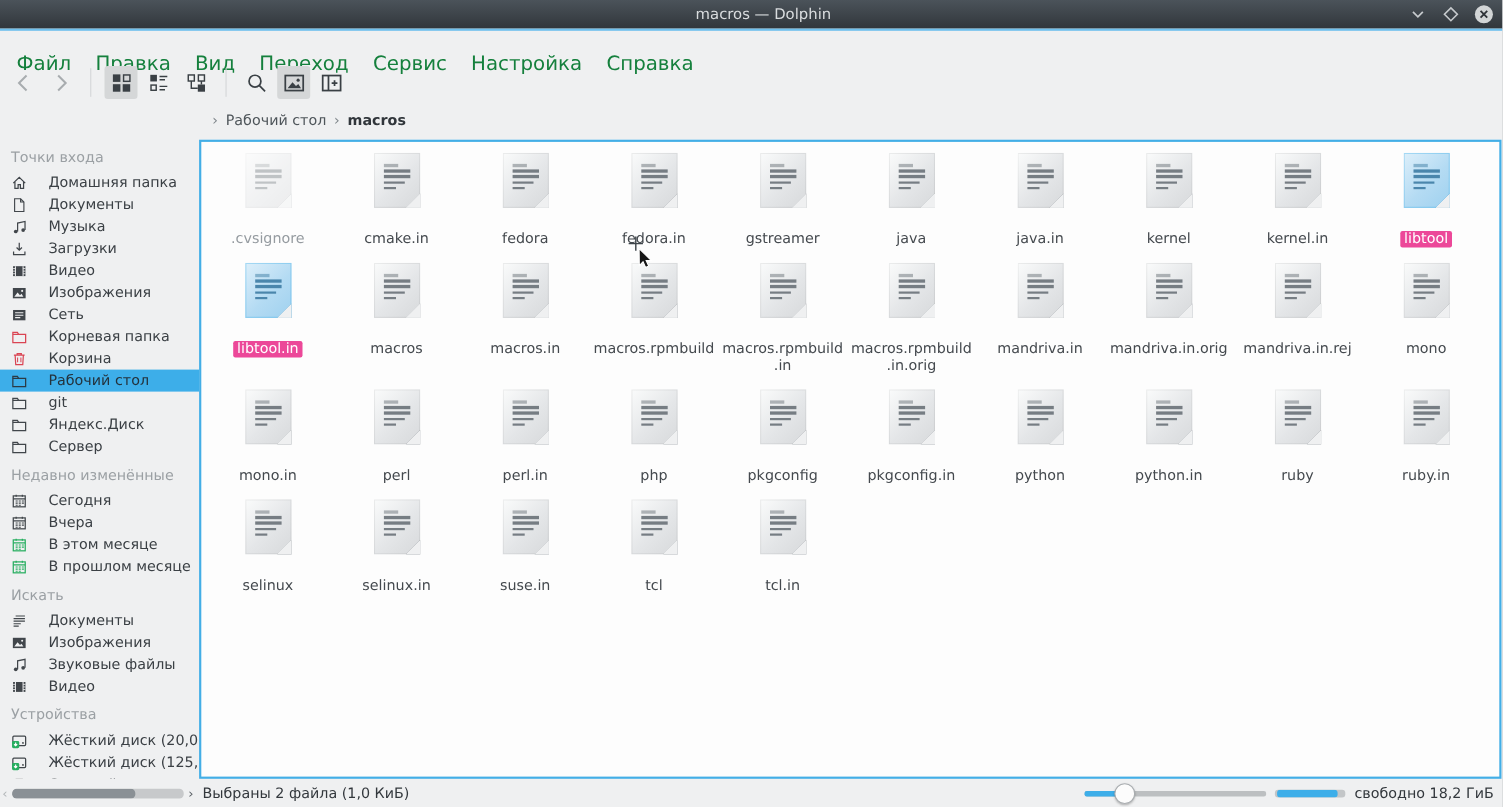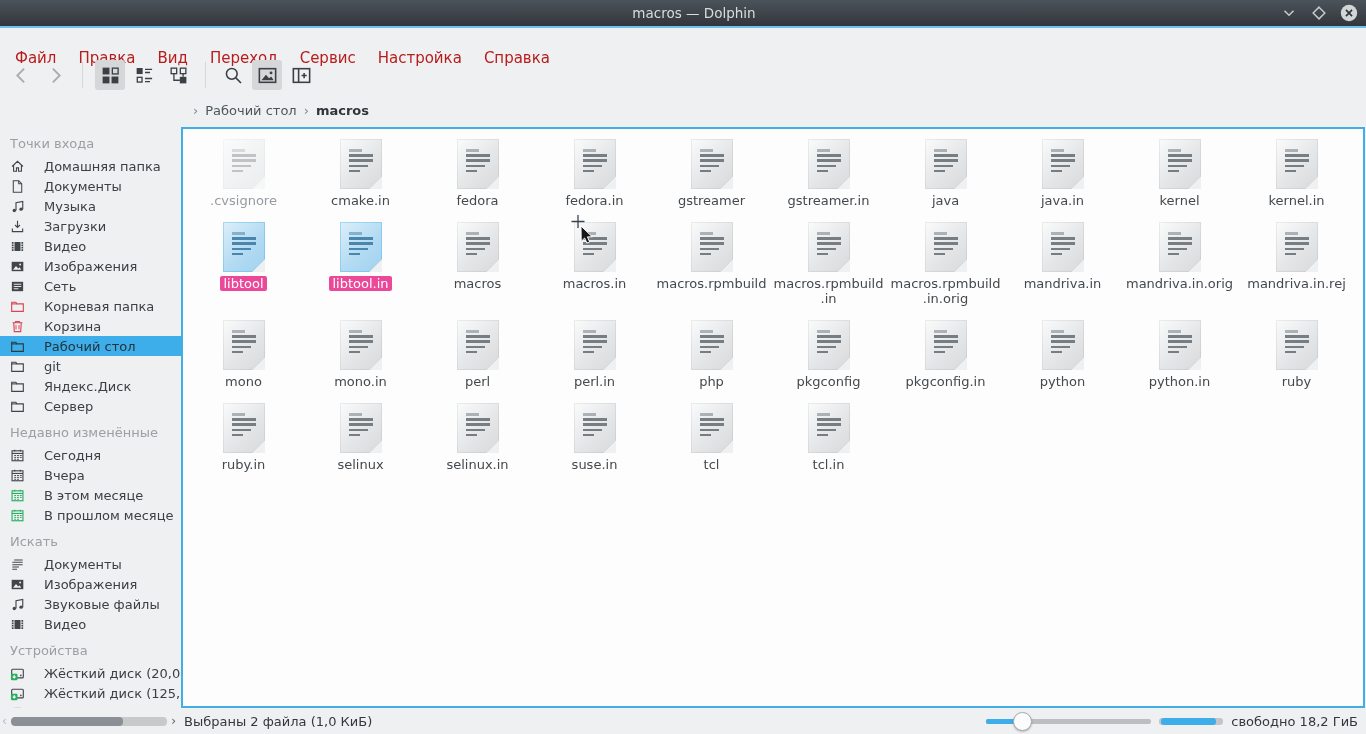--- a/index.html
+++ b/index.html
@@ -8,21 +8,21 @@
   
   .titlebar{height:26px;background:linear-gradient(#4b535a,#31363b);border-bottom:2px solid #6fc0ed;
     display:flex;align-items:center;justify-content:center;position:relative;padding-left:22px;}
   .titlebar .title{color:#d9dcde;font-size:13.5px;}
   .tb-buttons{position:absolute;right:8px;top:0;height:26px;display:flex;align-items:center;gap:12px;}
   .tb-btn{width:18px;height:18px;color:#c6cacd;cursor:pointer;}
   .tb-btn svg{width:18px;height:18px;display:block;}
 
   
   .menubar{height:28px;display:flex;align-items:center;padding-left:4px;}
-  .menu-item{padding:4px 11px;color:#b91c1c;font-size:15px;cursor:default;margin-top:32px;}
+  .menu-item{padding:4px 11px;color:#15803d;font-size:18px;cursor:default;margin-top:32px;}
 
   
   .toolbar{height:38px;display:flex;align-items:center;padding-left:6px;gap:4px;}
   .tool-btn{width:30px;height:30px;display:flex;align-items:center;justify-content:center;border-radius:3px;color:#3a4045;}
   .tool-btn svg{width:21px;height:21px;display:block;}
   .tool-btn.pressed{background:#d5d7d8;}
   .tool-btn.disabled{color:#a8acaf;}
   .tb-sep{width:1px;height:26px;background:#d4d6d7;margin:0 8px;}
 
   
@@ -49,21 +49,21 @@
   .ficon::after{content:'';position:absolute;right:0;bottom:0;width:0;height:0;
     border-bottom:13px solid #a0a5aa;border-left:13px solid transparent;}
   .ficon::before{content:'';position:absolute;right:0;bottom:0;width:13px;height:13px;
     background:linear-gradient(315deg,#eff0f1 49%,transparent 51%);z-index:1;}
   .ficon .ln{display:block;height:2.6px;background:currentColor;margin:0 0 2.6px 9px;}
   .ficon .ln:nth-child(1){width:13px;opacity:.55;margin-top:10px;}
   .ficon .ln:nth-child(2){width:24px;}
   .ficon .ln:nth-child(3){width:24px;}
   .ficon .ln:nth-child(4){width:19px;}
   .ficon .ln:nth-child(5){width:11px;}
-  .fname{margin-top:4px;max-width:112px;text-align:center;line-height:15px;overflow-wrap:anywhere;color:#44494e;}
+  .fname{margin-top:21px;max-width:112px;text-align:center;line-height:15px;overflow-wrap:anywhere;color:#44494e;}
   .fcell.hidden .ficon{opacity:.45;}
   .fcell.hidden .fname{color:#959ba0;}
   .fcell.selected .ficon{background:linear-gradient(135deg,#ddeffa 0%,#b4dbf3 55%,#9fd1ef 100%);color:#4a86ac;
     box-shadow:inset 0 0 0 1px rgba(61,174,233,.35);}
   .fcell.selected .ficon::after{border-bottom-color:#5ea6cf;}
   .fcell.selected .fname{background:#ec4899;color:#ffffff;border-radius:2px;padding:0 3px;}
 
   
   .statusbar{height:26px;display:flex;align-items:center;padding:0 8px 0 2px;gap:8px;}
   .sb-scroll{width:174px;display:flex;align-items:center;gap:4px;flex:none;}
@@ -492,30 +492,20 @@
             <div class="fname">gstreamer</div>
           </div>
           <div class="fcell">
             <div class="ficon">
               <i class="ln"></i>
               <i class="ln"></i>
               <i class="ln"></i>
               <i class="ln"></i>
               <i class="ln"></i>
             </div>
-            <div class="fname">gstreamer.in</div>
-          </div>
-          <div class="fcell">
-            <div class="ficon">
-              <i class="ln"></i>
-              <i class="ln"></i>
-              <i class="ln"></i>
-              <i class="ln"></i>
-              <i class="ln"></i>
-            </div>
             <div class="fname">java</div>
           </div>
           <div class="fcell">
             <div class="ficon">
               <i class="ln"></i>
               <i class="ln"></i>
               <i class="ln"></i>
               <i class="ln"></i>
               <i class="ln"></i>
             </div>

